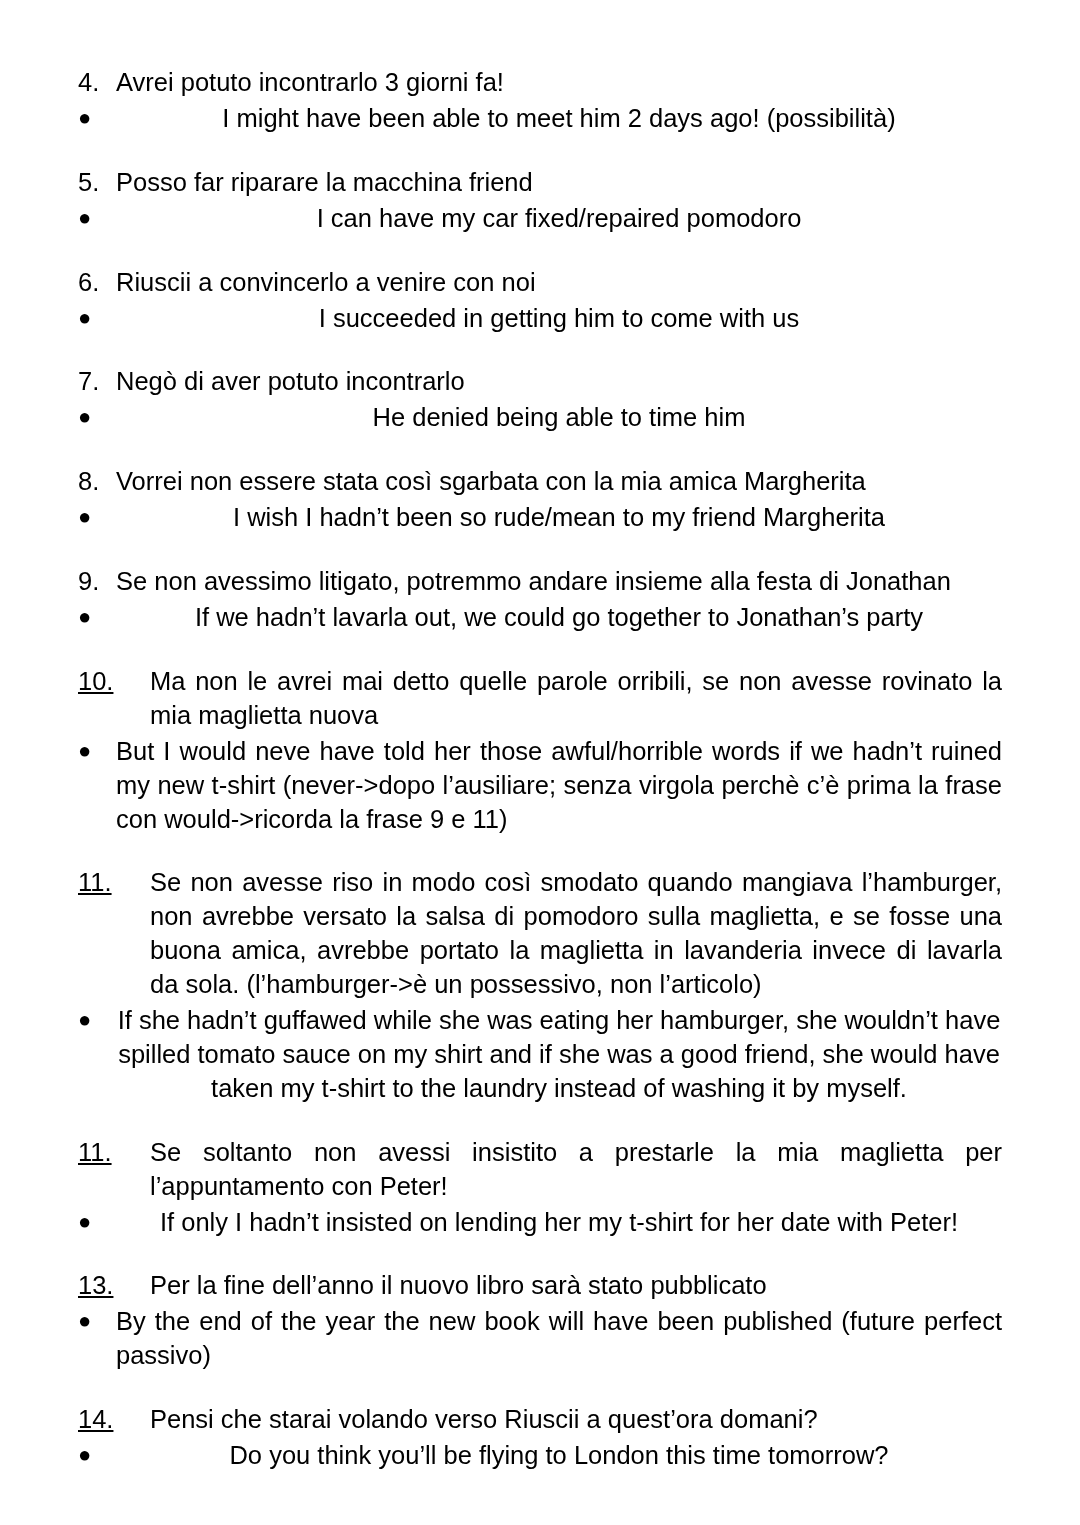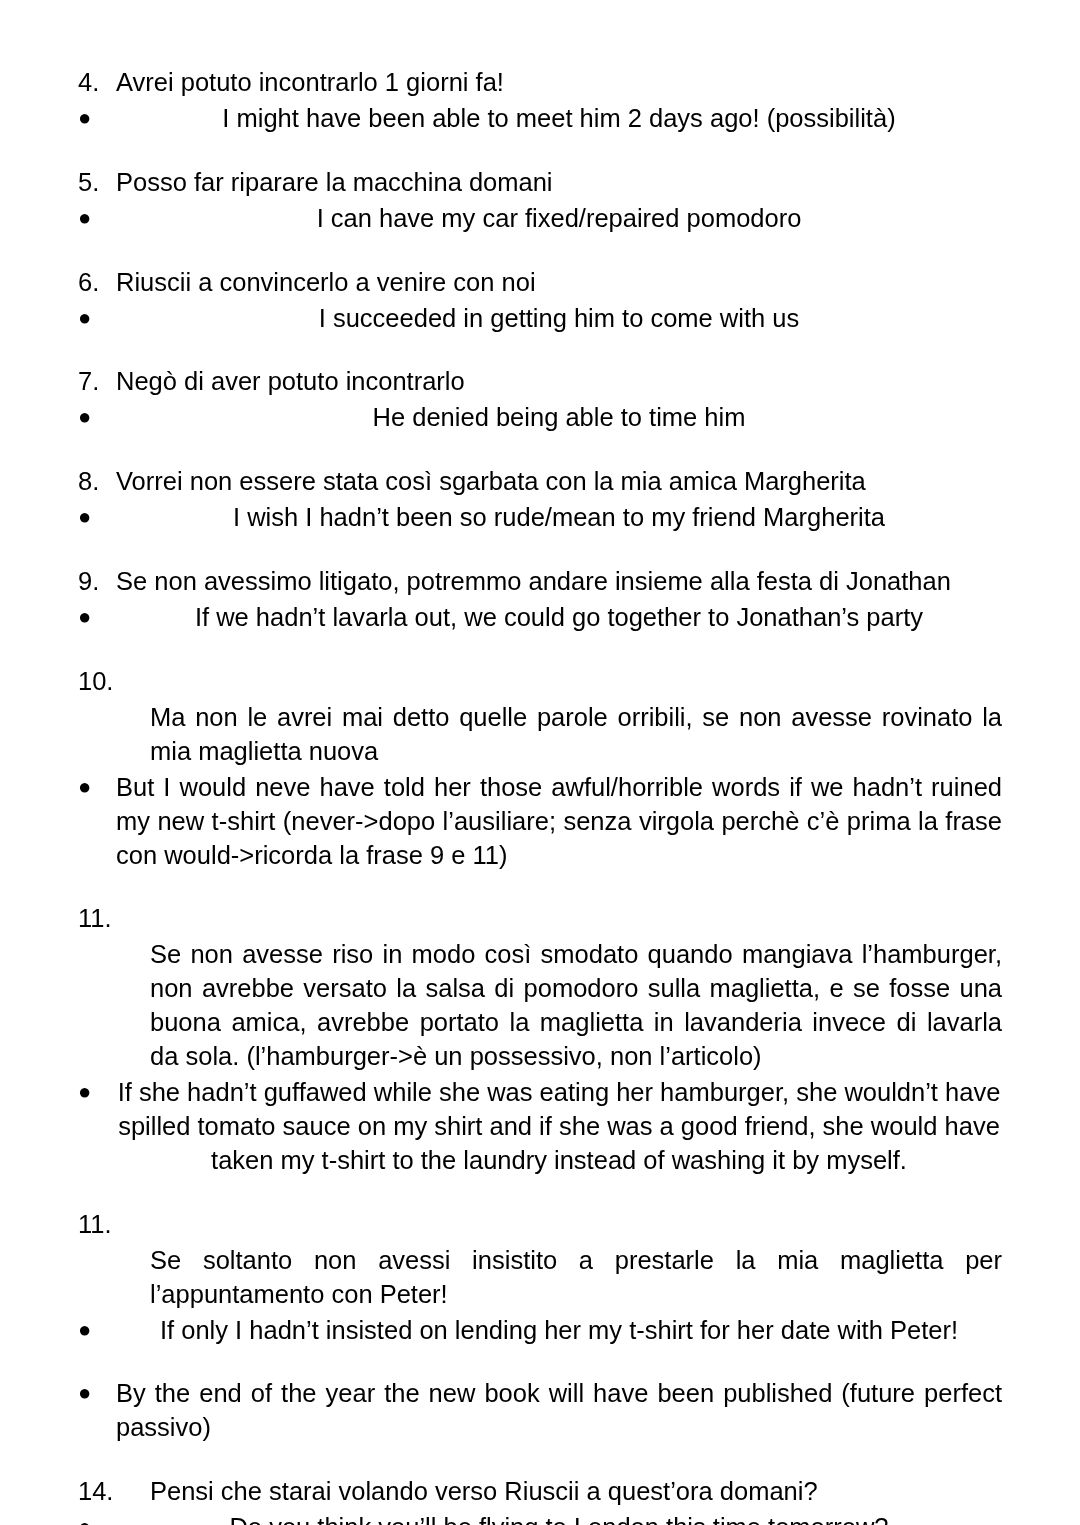--- a/index.html
+++ b/index.html
@@ -34,28 +34,28 @@
     margin-bottom: 2px;
   }
   .num-item .marker {
     flex: 0 0 auto;
     min-width: 38px;
     text-align: left;
     padding-right: 0;
   }
   .num-item.wide .marker {
     min-width: 72px;
+    text-decoration: underline;
   }
   .num-item .body {
     flex: 1 1 auto;
   }
   .num-item.justify .body {
     text-align: justify;
     text-justify: inter-word;
-    margin-top: 36px;
   }
   .bullet-item {
     display: flex;
     align-items: flex-start;
     font-size: 25.5px;
     line-height: 1.33;
   }
   .bullet-item .dot {
     flex: 0 0 auto;
     width: 38px;
@@ -73,31 +73,31 @@
   }
 </style>
 </head>
 <body>
 
 <div class="page">
   <div id="entries">
       <div class="block">
         <div class="num-item">
           <span class="marker">4.</span>
-          <span class="body">Avrei potuto incontrarlo 1 giorni fa!</span>
+          <span class="body">Avrei potuto incontrarlo 3 giorni fa!</span>
         </div>
         <div class="bullet-item">
           <span class="dot">●</span>
           <span class="body">I might have been able to meet him 2 days ago! (possibilità)</span>
         </div>
       </div>
       <div class="block">
         <div class="num-item">
           <span class="marker">5.</span>
-          <span class="body">Posso far riparare la macchina domani</span>
+          <span class="body">Posso far riparare la macchina friend</span>
         </div>
         <div class="bullet-item">
           <span class="dot">●</span>
           <span class="body">I can have my car fixed/repaired pomodoro</span>
         </div>
       </div>
       <div class="block">
         <div class="num-item">
           <span class="marker">6.</span>
           <span class="body">Riuscii a convincerlo a venire con noi</span>
@@ -161,20 +161,24 @@
         <div class="num-item wide justify">
           <span class="marker">11.</span>
           <span class="body">Se soltanto non avessi insistito a prestarle la mia maglietta per l’appuntamento con Peter!</span>
         </div>
         <div class="bullet-item">
           <span class="dot">●</span>
           <span class="body">If only I hadn’t insisted on lending her my t-shirt for her date with Peter!</span>
         </div>
       </div>
       <div class="block">
+        <div class="num-item wide">
+          <span class="marker">13.</span>
+          <span class="body">Per la fine dell’anno il nuovo libro sarà stato pubblicato</span>
+        </div>
         <div class="bullet-item justify">
           <span class="dot">●</span>
           <span class="body">By the end of the year the new book will have been published (future perfect passivo)</span>
         </div>
       </div>
       <div class="block">
         <div class="num-item wide">
           <span class="marker">14.</span>
           <span class="body">Pensi che starai volando verso Riuscii a quest’ora domani?</span>
         </div>

